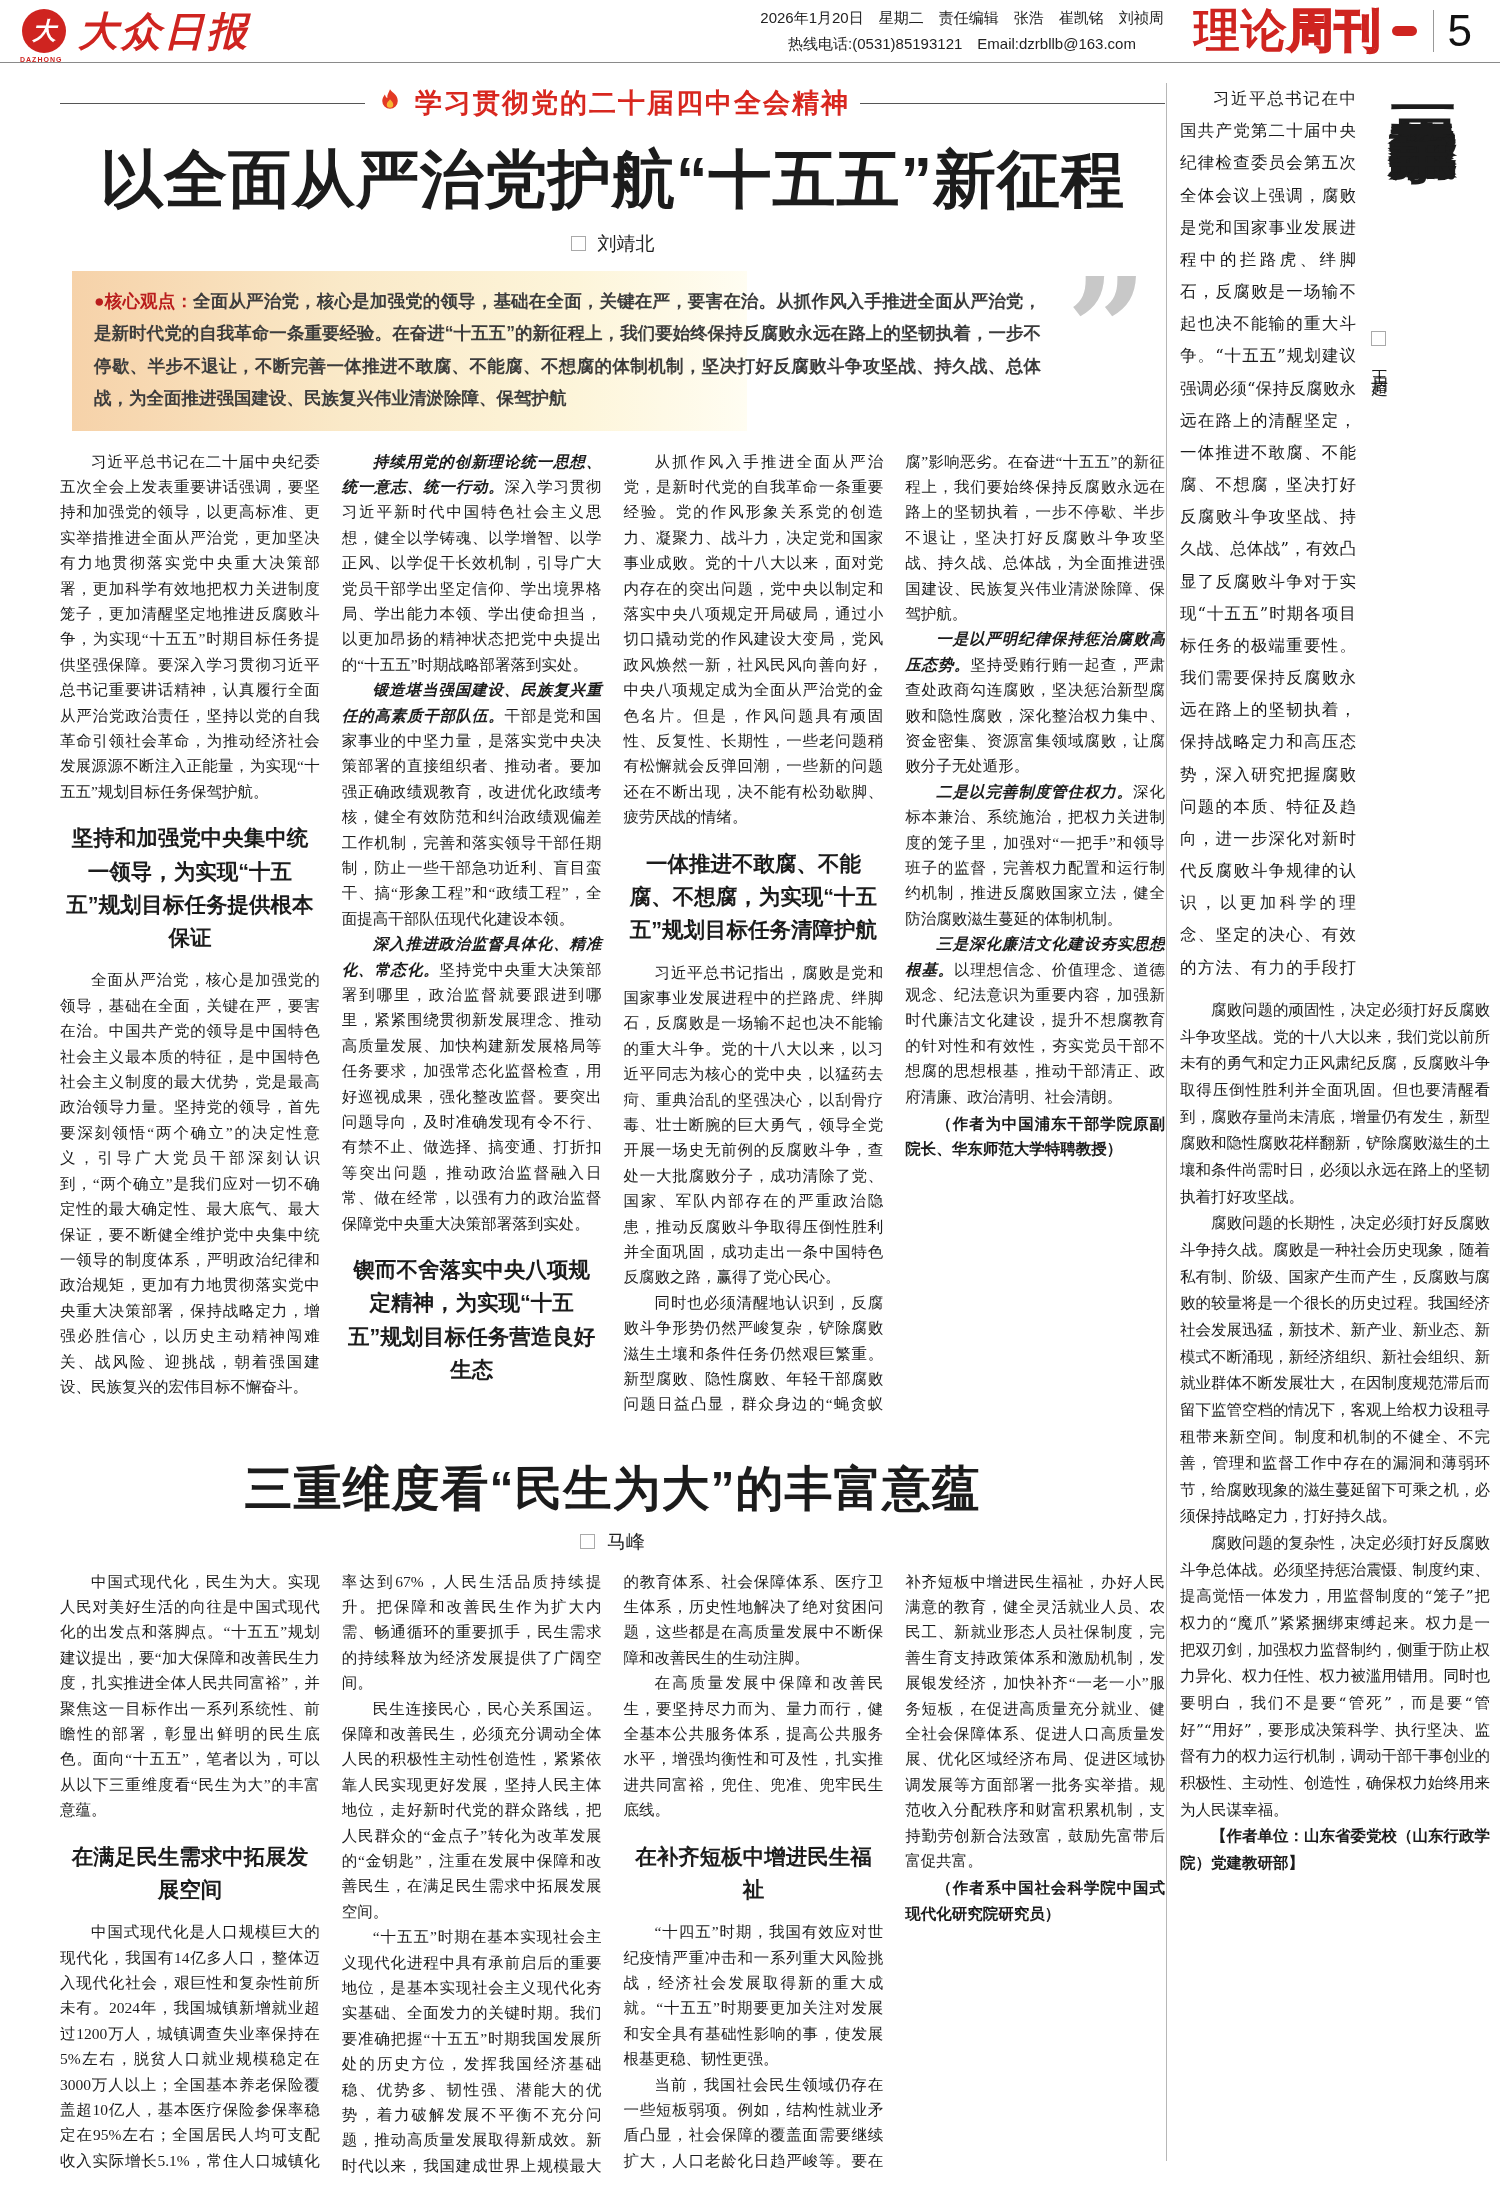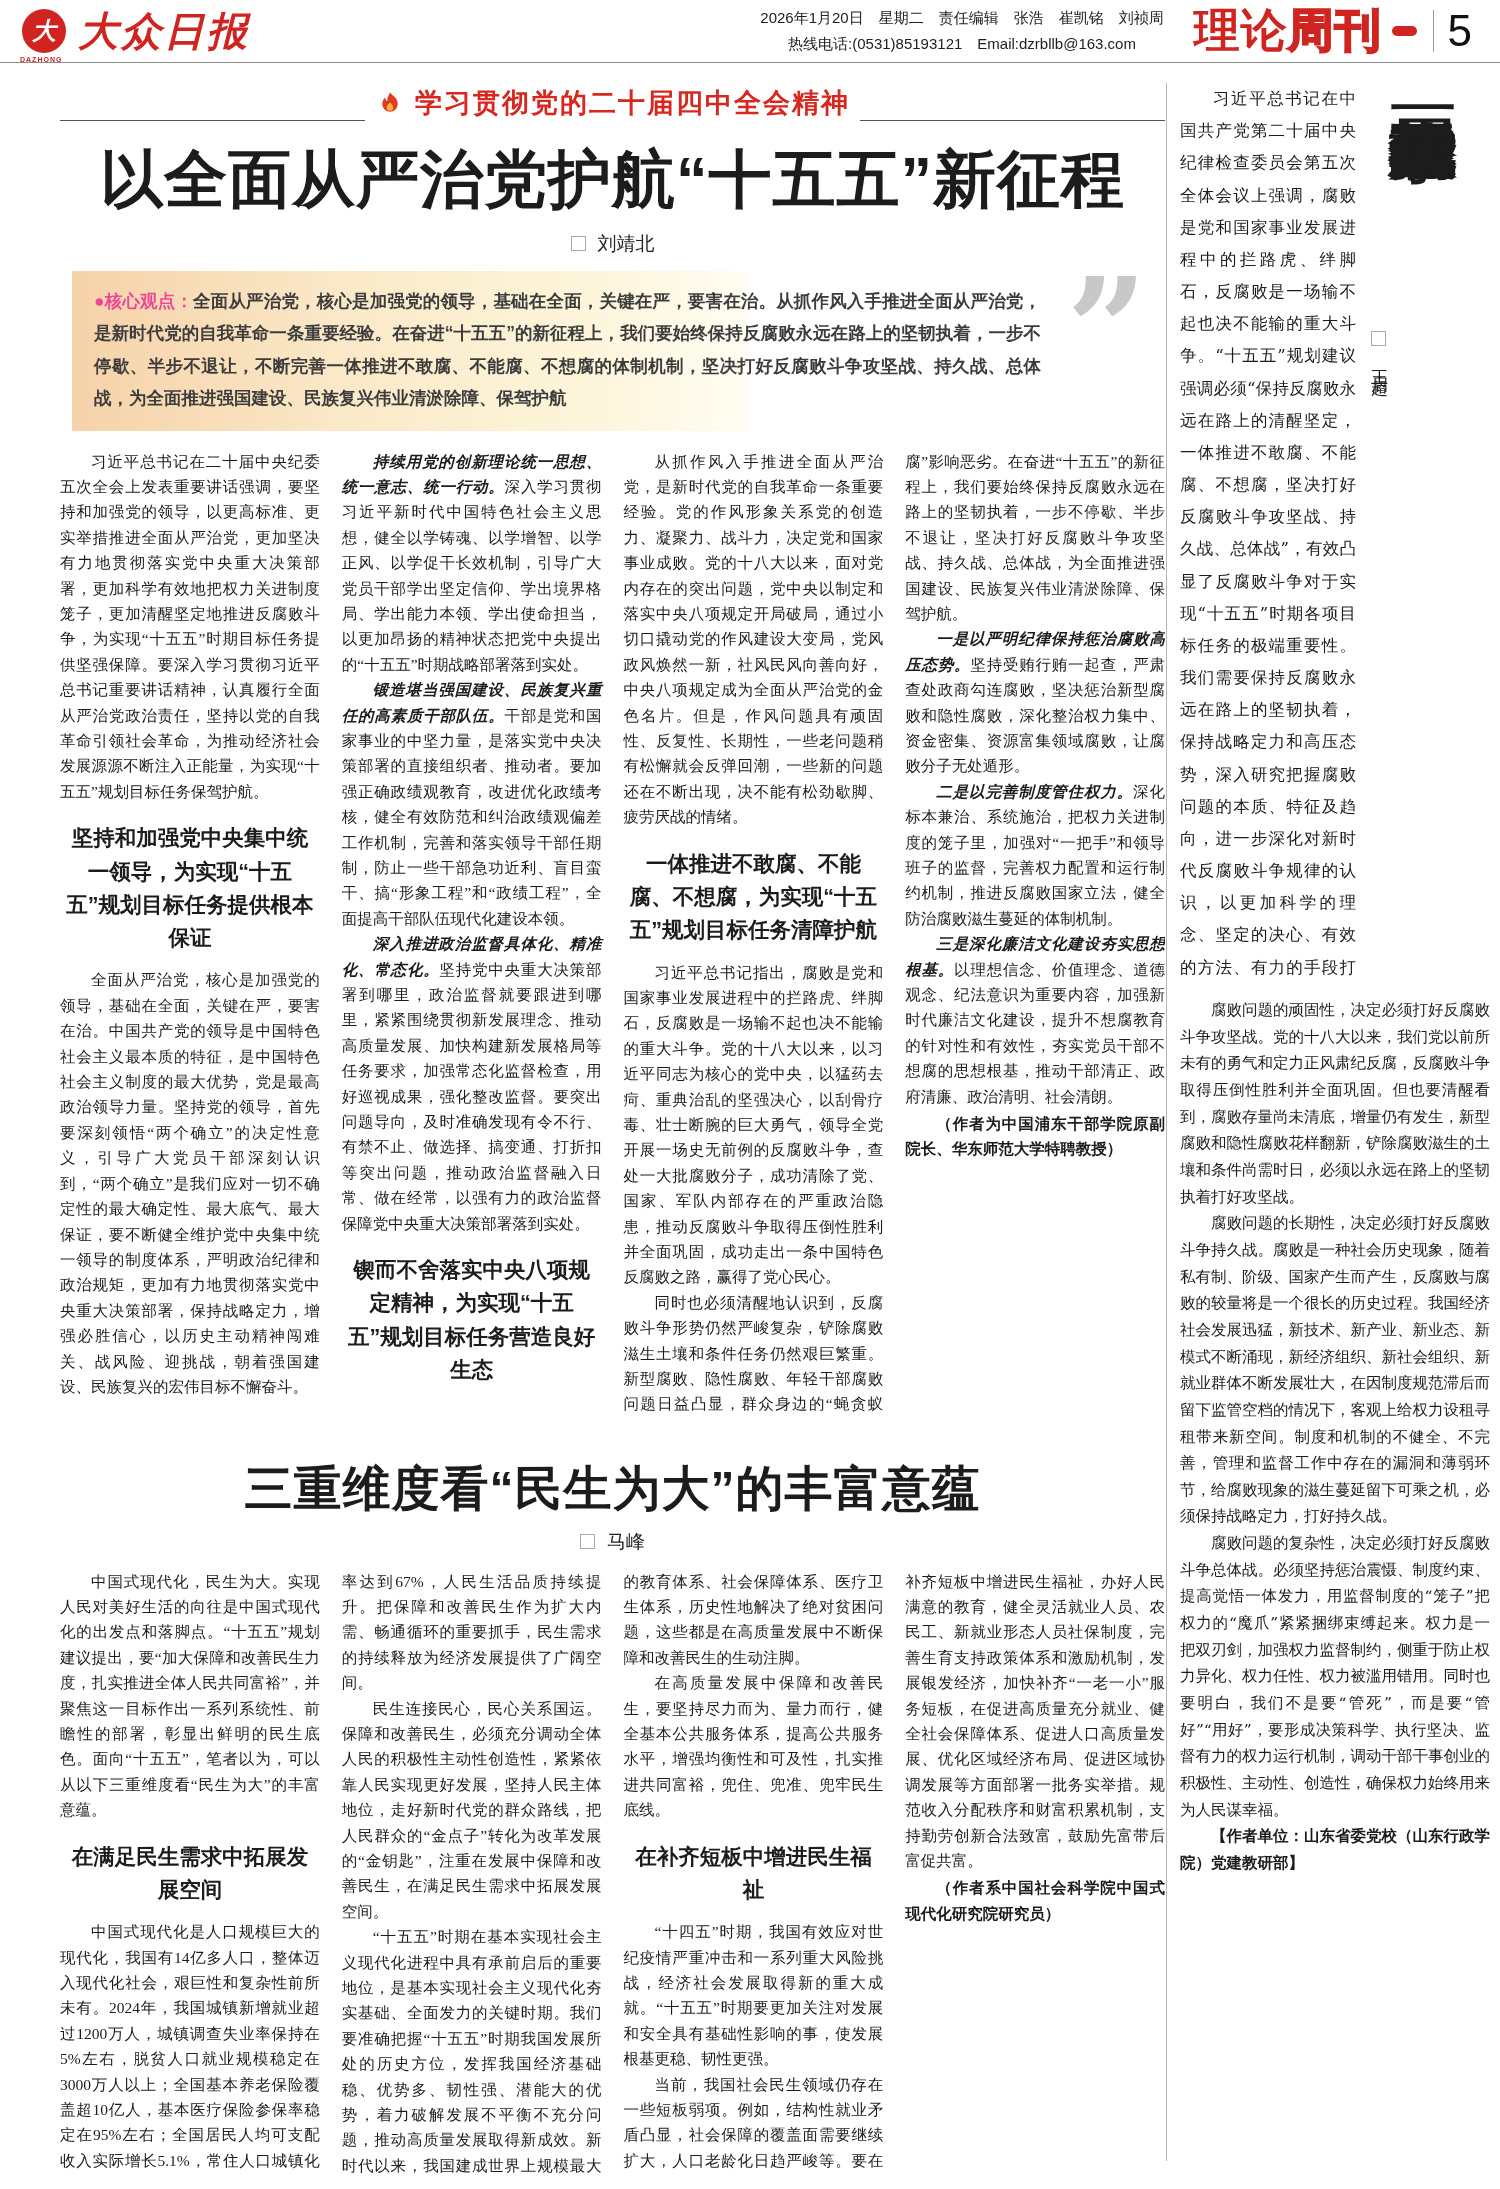--- a/index.html
+++ b/index.html
@@ -29,37 +29,37 @@
   .hdrdiv{width:1px;height:42px;background:#999;margin:0 14px 0 4px;}
   .pageno{font-size:44px;margin-right:28px;font-family:"Liberation Sans",sans-serif;
           font-weight:400;color:#111;}
 
   
   .maincol{position:absolute;left:60px;top:83px;width:1105px;}
   .aside{position:absolute;left:1166px;top:83px;bottom:28px;width:324px;
          border-left:1px solid #b7b7b7;padding-left:13px;box-sizing:border-box;}
 
   
-  .kicker{display:flex;align-items:flex-end;gap:10px;color:#d8271f;font-weight:bold;
+  .kicker{display:flex;align-items:center;gap:10px;color:#d8271f;font-weight:bold;
           font-size:27px;font-family:"Liberation Sans",sans-serif;margin-top:2px;}
   .kicker .rule{flex:1;height:1px;background:#555;}
   .kicker .ktext{white-space:nowrap;letter-spacing:2px;}
   h1.title1{font-size:63px;font-weight:900;text-align:center;margin:16px 0 8px;
             font-family:"Liberation Sans",sans-serif;letter-spacing:1px;white-space:nowrap;}
   .byline{text-align:center;font-size:19px;margin:8px 0 14px;color:#222;}
   .sq{display:inline-block;width:13px;height:13px;border:1px solid #a9a9a9;margin-right:12px;
       vertical-align:-1px;}
 
   .coreview{position:relative;margin:4px 4px 18px 12px;padding:14px 120px 16px 22px;
             font-size:17.5px;line-height:1.85;font-weight:bold;color:#3c3c3c;
             font-family:"Liberation Sans",sans-serif;text-align:justify;}
   .coreview::before{content:"";position:absolute;top:0;bottom:0;left:0;width:62%;
             background:linear-gradient(90deg,#f6d2a9 0%,#fae9c8 40%,#fdf5da 75%,#fffdf2 100%);}
   .coreview .cvin{position:relative;}
-  .cv-label{color:#ec4899;}
+  .cv-label{color:#b91c1c;}
   .bigquote{position:absolute;right:14px;top:-4px;font-size:140px;line-height:.9;color:#c8c8c8;
             font-family:"DejaVu Serif",serif;font-weight:bold;}
 
   
   .body4{column-count:4;column-gap:22px;column-fill:auto;height:978px;overflow:hidden;
          font-size:15.5px;line-height:1.64;text-align:justify;margin-top:2px;}
   .body4.short{height:615px;}
   .para{margin:0;text-indent:2em;}
   .plead{font-weight:bold;font-style:italic;}
   .body4 h3{font-size:21.5px;font-family:"Liberation Sans",sans-serif;font-weight:900;

